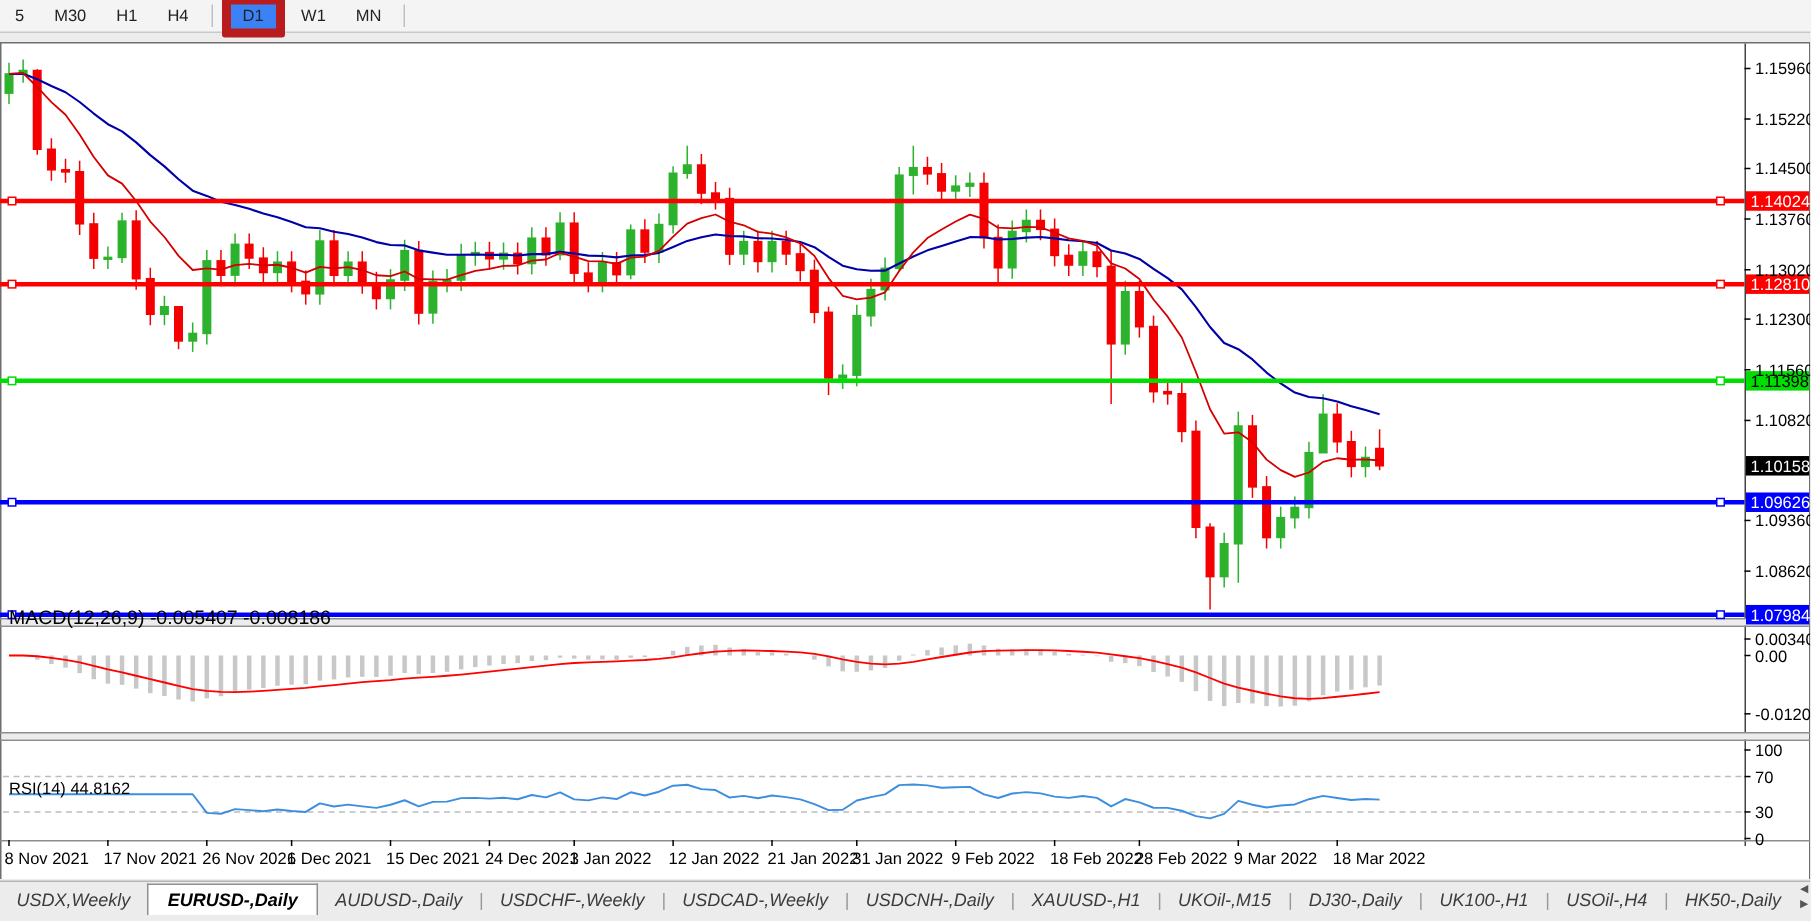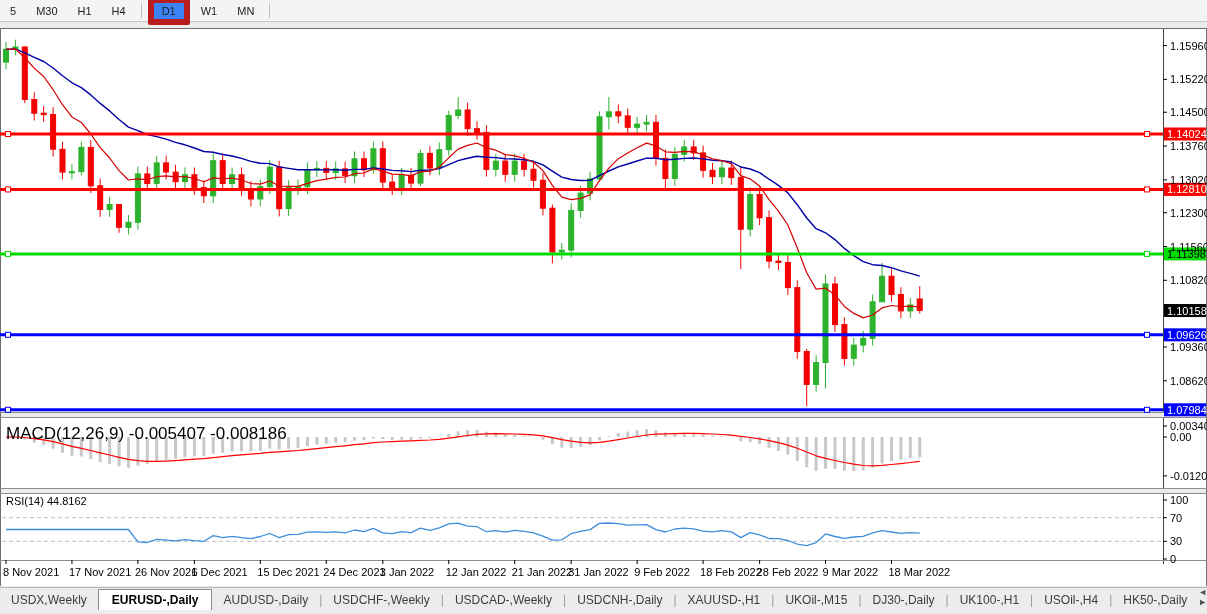--- a/index.html
+++ b/index.html
@@ -10,25 +10,25 @@
   .tfbtn{padding:2px 8px;margin:0 1px;border:1px solid transparent;cursor:default;}
   .tfbtn.active{background:#3b82f6;border:6px solid #b91c1c;border-radius:2px;}
   .tfsep{width:1px;height:15px;background:#c0c0c0;margin:0 5px;}
   
   #chartwin{position:absolute;left:0;top:28px;width:1207px;height:558px;background:#fff;}
   svg{position:absolute;left:0;top:0;}
   
   .ovl{position:absolute;z-index:5;font-size:11.5px;color:#000;white-space:pre;}
   #maintitle{left:8px;top:33px;}
   #maintitle .dd{font-size:9px;margin-right:4px;}
-  #macdlabel{left:6px;top:424px;font-size:17px;}
-  #rsilabel{left:6px;top:495px;font-size:11px;}
+  #macdlabel{left:6px;top:404px;font-size:13px;}
+  #rsilabel{left:6px;top:520px;font-size:11px;}
   
   #tabbar{position:absolute;left:0;top:587px;width:1207px;height:23px;background:#ececec;
-          border-top:1px solid #b5b5b5;display:flex;align-items:flex-end;font-size:12px;color:#3c3c3c;overflow:hidden;}
+          border-top:1px solid #b5b5b5;display:flex;align-items:flex-end;font-size:12px;color:#3c3c3c;overflow:hidden;font-style:italic;}
   .tab{padding:3px 11px 4px 11px;white-space:nowrap;cursor:default;}
   .tab.active{background:#fff;border:1px solid #8f8f8f;border-bottom:none;font-weight:bold;color:#000;
               padding:3px 13px 5px 13px;margin-bottom:-1px;}
   .tabsep{color:#9a9a9a;padding:3px 0 4px 0;}
   #tabarrows{margin-left:auto;padding:3px 8px 4px 0;color:#555;font-size:9px;letter-spacing:4px;}
   #bottomstrip{position:absolute;left:0;top:610px;width:1207px;height:4px;background:#ececec;}
 </style>
 </head>
 <body>
 

